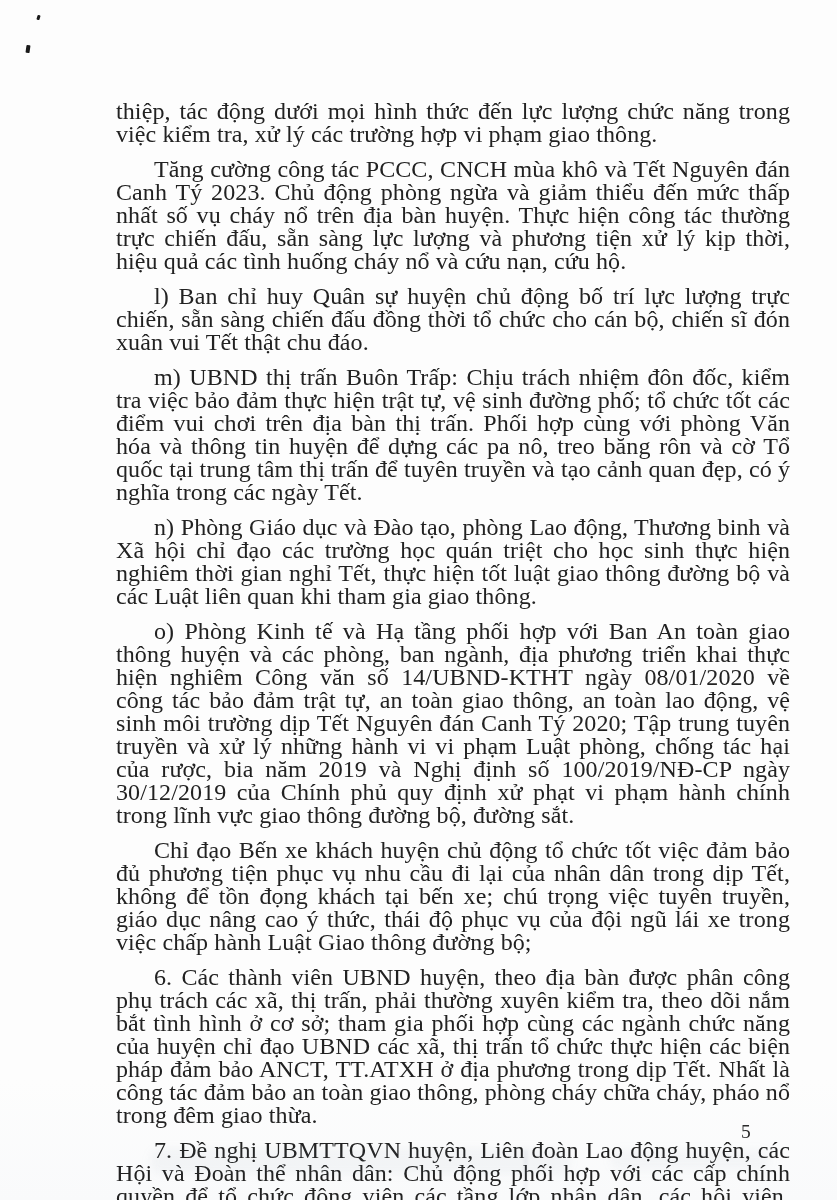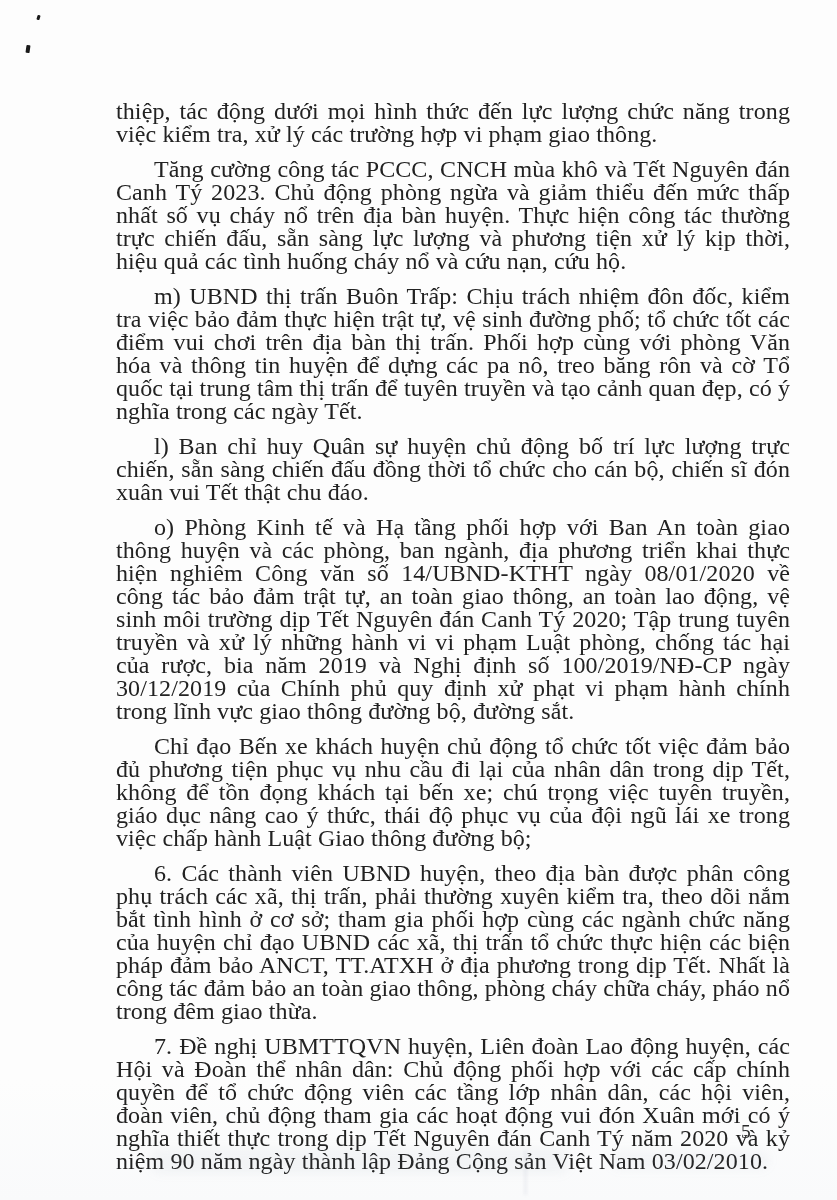--- a/index.html
+++ b/index.html
@@ -95,22 +95,23 @@
 <body>
 
 <div class="page">
 
   <div class="ink speck1"></div>
   <div class="ink speck2"></div>
 
   <div class="textblock">
     <p class="no-indent">thiệp, tác động dưới mọi hình thức đến lực lượng chức năng trong việc kiểm tra, xử lý các trường hợp vi phạm giao thông.</p>
     <p>Tăng cường công tác PCCC, CNCH mùa khô và Tết Nguyên đán Canh Tý 2023. Chủ động phòng ngừa và giảm thiểu đến mức thấp nhất số vụ cháy nổ trên địa bàn huyện. Thực hiện công tác thường trực chiến đấu, sẵn sàng lực lượng và phương tiện xử lý kịp thời, hiệu quả các tình huống cháy nổ và cứu nạn, cứu hộ.</p>
+    <p>l) Ban chỉ huy Quân sự huyện chủ động bố trí lực lượng trực chiến, sẵn sàng chiến đấu đồng thời tổ chức cho cán bộ, chiến sĩ đón xuân vui Tết thật chu đáo.</p>
     <p>m) UBND thị trấn Buôn Trấp: Chịu trách nhiệm đôn đốc, kiểm tra việc bảo đảm thực hiện trật tự, vệ sinh đường phố; tổ chức tốt các điểm vui chơi trên địa bàn thị trấn. Phối hợp cùng với phòng Văn hóa và thông tin huyện để dựng các pa nô, treo băng rôn và cờ Tổ quốc tại trung tâm thị trấn để tuyên truyền và tạo cảnh quan đẹp, có ý nghĩa trong các ngày Tết.</p>
-    <p>l) Ban chỉ huy Quân sự huyện chủ động bố trí lực lượng trực chiến, sẵn sàng chiến đấu đồng thời tổ chức cho cán bộ, chiến sĩ đón xuân vui Tết thật chu đáo.</p>
+    <p>n) Phòng Giáo dục và Đào tạo, phòng Lao động, Thương binh và Xã hội chỉ đạo các trường học quán triệt cho học sinh thực hiện nghiêm thời gian nghỉ Tết, thực hiện tốt luật giao thông đường bộ và các Luật liên quan khi tham gia giao thông.</p>
     <p>o) Phòng Kinh tế và Hạ tầng phối hợp với Ban An toàn giao thông huyện và các phòng, ban ngành, địa phương triển khai thực hiện nghiêm Công văn số 14/UBND-KTHT ngày 08/01/2020 về công tác bảo đảm trật tự, an toàn giao thông, an toàn lao động, vệ sinh môi trường dịp Tết Nguyên đán Canh Tý 2020; Tập trung tuyên truyền và xử lý những hành vi vi phạm Luật phòng, chống tác hại của rược, bia năm 2019 và Nghị định số 100/2019/NĐ-CP ngày 30/12/2019 của Chính phủ quy định xử phạt vi phạm hành chính trong lĩnh vực giao thông đường bộ, đường sắt.</p>
     <p>Chỉ đạo Bến xe khách huyện chủ động tổ chức tốt việc đảm bảo đủ phương tiện phục vụ nhu cầu đi lại của nhân dân trong dịp Tết, không để tồn đọng khách tại bến xe; chú trọng việc tuyên truyền, giáo dục nâng cao ý thức, thái độ phục vụ của đội ngũ lái xe trong việc chấp hành Luật Giao thông đường bộ;</p>
     <p>6. Các thành viên UBND huyện, theo địa bàn được phân công phụ trách các xã, thị trấn, phải thường xuyên kiểm tra, theo dõi nắm bắt tình hình ở cơ sở; tham gia phối hợp cùng các ngành chức năng của huyện chỉ đạo UBND các xã, thị trấn tổ chức thực hiện các biện pháp đảm bảo ANCT, TT.ATXH ở địa phương trong dịp Tết. Nhất là công tác đảm bảo an toàn giao thông, phòng cháy chữa cháy, pháo nổ trong đêm giao thừa.</p>
     <p>7. Đề nghị UBMTTQVN huyện, Liên đoàn Lao động huyện, các Hội và Đoàn thể nhân dân: Chủ động phối hợp với các cấp chính quyền để tổ chức động viên các tầng lớp nhân dân, các hội viên, đoàn viên, chủ động tham gia các hoạt động vui đón Xuân mới có ý nghĩa thiết thực trong dịp Tết Nguyên đán Canh Tý năm 2020 và kỷ niệm 90 năm ngày thành lập Đảng Cộng sản Việt Nam 03/02/2010.</p>
   </div>
 
   <div class="smudge s1"></div>
   <div class="smudge s2"></div>
   <div class="smudge s3"></div>
 

